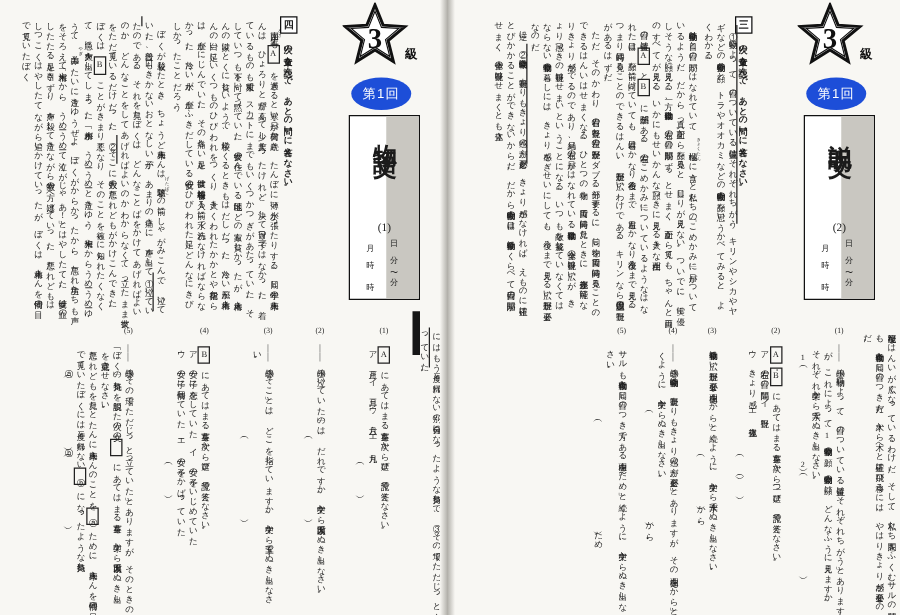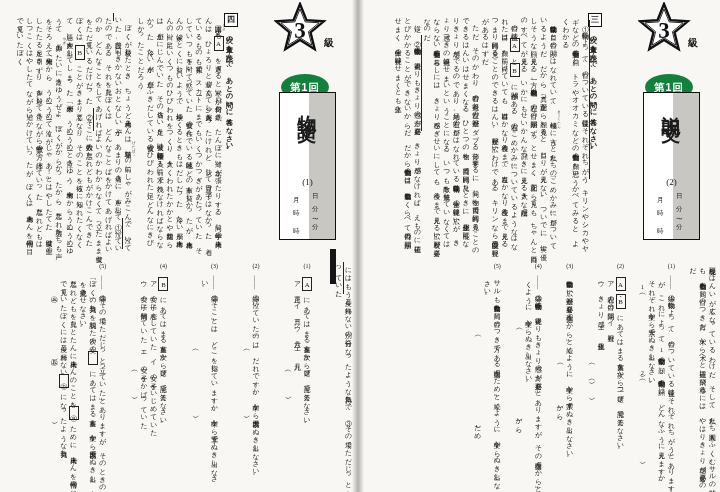--- a/index.html
+++ b/index.html
@@ -11,22 +11,22 @@
   .page{position:absolute;top:0;height:492px;width:356px;background:#f8f7f3;}
   .page.left{left:0;}
   .page.right{left:364px;}
   .seam{position:absolute;left:352px;top:0;width:12px;height:492px;
     background:linear-gradient(90deg,#f8f7f3,#b3b1ab 50%,#f8f7f3);}
   .spine-tab{position:absolute;left:330px;top:249px;width:6px;height:35px;background:#161616;}
 
   
   .pheader{position:absolute;left:272px;top:0;width:76px;height:242px;}
   .star{position:absolute;left:2px;top:2px;}
-  .round{position:absolute;left:9px;top:74px;width:48px;height:26px;background:#15803d;
-    border-radius:50%;color:#fff;font-size:10.5px;font-weight:bold;text-align:center;
+  .round{position:absolute;left:9px;top:62px;width:48px;height:26px;background:#1d4ed8;
+    border-radius:50%;color:#fff;font-size:10.5px;font-weight:normal;text-align:center;
     line-height:26px;font-family:"Liberation Sans",sans-serif;letter-spacing:1px;}
   .tbox{position:absolute;left:7px;top:92px;width:55px;height:146px;border:1.6px solid #111;background:#fff;}
   .tbox-gray{position:absolute;right:0;top:0;width:26px;height:100%;background:#c9c7c1;}
   .ttl{position:absolute;left:50%;top:7px;transform:translateX(-50%);
     writing-mode:vertical-rl;text-orientation:upright;
     font-size:19px;font-weight:700;letter-spacing:4px;line-height:1;}
   .tno{position:absolute;top:84px;left:0;width:100%;text-align:center;font-size:9px;}
   .dl{position:absolute;font-size:6.5px;line-height:1;}
   .d1{left:13px;top:104px}.d2{left:32px;top:100px}
   .d3{left:13px;top:117px}.d4{left:32px;top:113px}

